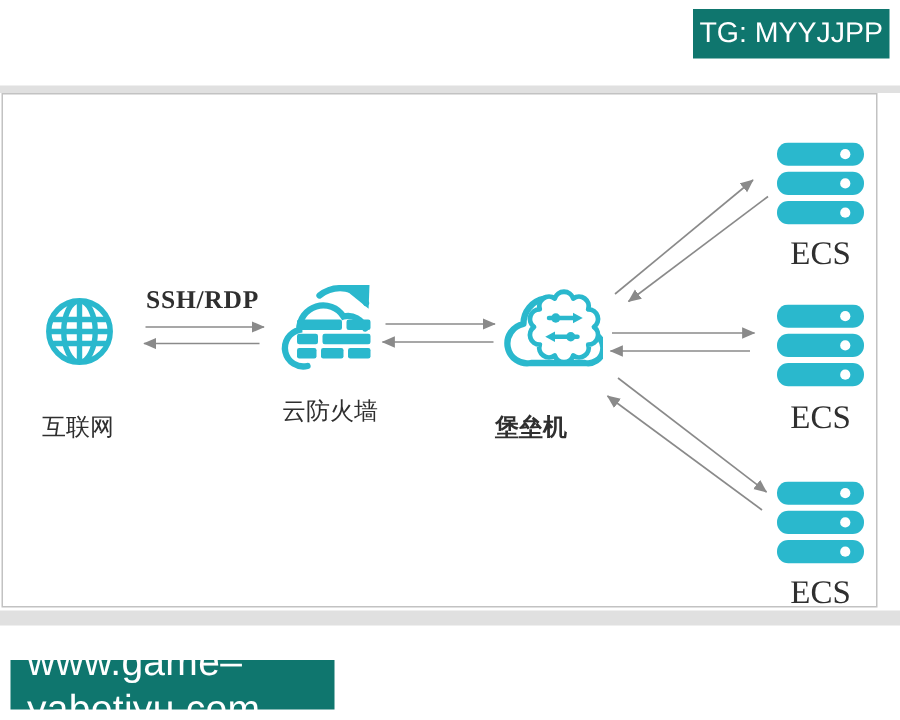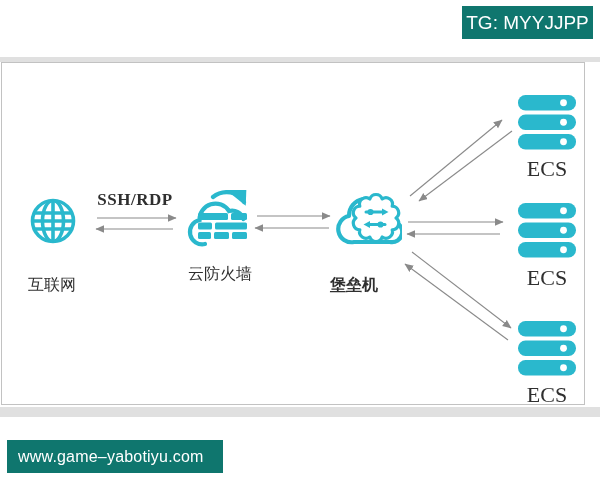--- a/index.html
+++ b/index.html
@@ -17,21 +17,21 @@
     position:absolute;left:1px;top:62px;width:582px;height:341px;
     background:#ffffff;border:1px solid #c2c2c2;
   }
   
   .badge{
     position:absolute;background:#0f766e;color:#ffffff;
     display:flex;align-items:center;
     font-family:Liberation Sans, sans-serif;
   }
   .badge.tg{left:462px;top:6px;width:131px;height:33px;justify-content:center;font-size:19px;}
-  .badge.url{left:7px;top:440px;width:216px;height:33px;padding-left:11px;box-sizing:border-box;font-size:16px;letter-spacing:.2px;}
+  .badge.url{left:7px;top:440px;width:216px;height:33px;padding-left:11px;box-sizing:border-box;font-size:26px;letter-spacing:.2px;}
   
   .node-label{
     position:absolute;color:#2f2f2f;text-align:center;
     font-family:"Liberation Serif", serif;font-size:16px;
   }
   .edge-label{
     position:absolute;color:#2f2f2f;text-align:center;
     font-family:"Liberation Serif", serif;font-weight:bold;font-size:17px;letter-spacing:.5px;
   }
   .ecs-label{font-size:22px;}

